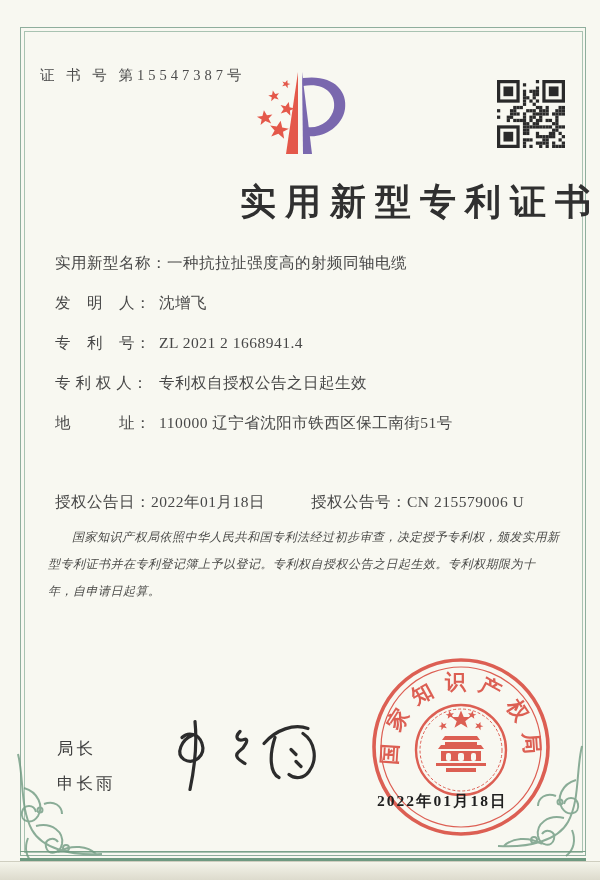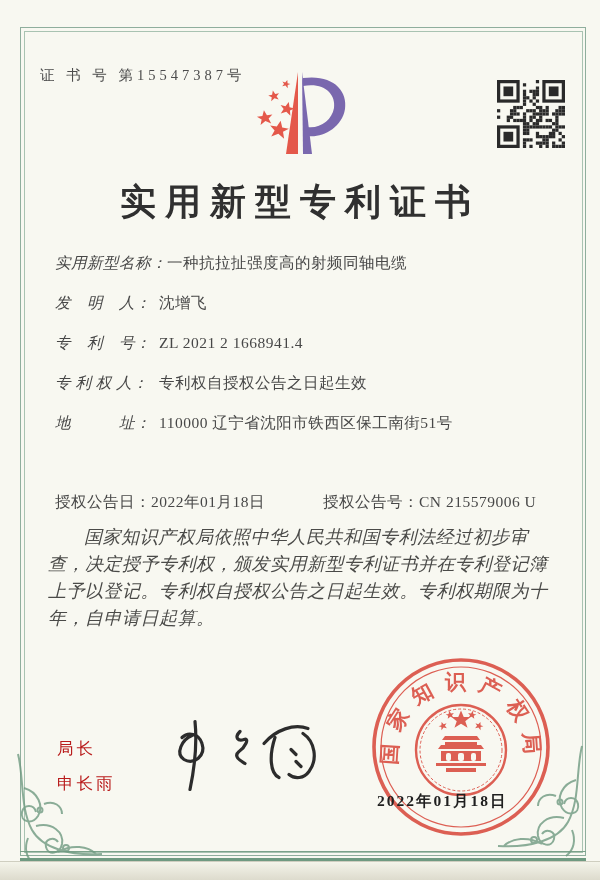--- a/index.html
+++ b/index.html
@@ -10,34 +10,34 @@
   
   .frame{position:absolute;left:20px;top:27px;width:564px;height:827px;
          border:1.5px solid #8fae9d;}
   .frame::before{content:"";position:absolute;inset:2.5px;border:1px solid #a9c3b2;}
   .bottom-rule{position:absolute;left:20px;top:851px;width:566px;height:6px;
          border-top:1.5px solid #7aa189;border-bottom:3px solid #6f9a81;}
   
   .cert-no{position:absolute;left:40px;top:66px;font-size:14.5px;letter-spacing:4px;color:#4c4c4c;}
   .logo{position:absolute;left:246px;top:66px;width:108px;height:92px;}
   .qr{position:absolute;left:497px;top:80px;width:68px;height:68px;}
-  .title{position:absolute;left:0;top:178px;width:100%;text-align:center;
+  .title{position:absolute;left:0;top:178px;width:100%;text-align:right;
          font-size:36px;font-weight:700;letter-spacing:9px;color:#303030;}
   
   .fields{position:absolute;left:55px;top:252px;width:500px;font-size:15.5px;color:#474747;}
   .frow{height:40px;line-height:22px;letter-spacing:0.5px;}
-  .flabel{display:inline-block;min-width:104px;font-style:italic;}
+  .flabel{display:inline-block;min-width:104px;}
   .grant{position:absolute;left:55px;top:492px;width:510px;font-size:15.5px;color:#474747;
-         display:flex;gap:58px;letter-spacing:0.5px;}
-  
-  .body-text{position:absolute;left:48px;top:524px;width:512px;font-size:18px;line-height:27px;
+         display:flex;gap:46px;letter-spacing:0.5px;}
+  
+  .body-text{position:absolute;left:48px;top:524px;width:512px;font-size:12px;line-height:27px;
          color:#4a4a48;font-style:italic;letter-spacing:0.5px;}
   .body-text p{margin:0 0 3px 0;text-indent:2em;}
   
-  .officer{position:absolute;left:57px;top:738px;font-size:16.5px;color:#b91c1c;
+  .officer{position:absolute;left:57px;top:738px;font-size:16.5px;color:#404040;
          font-family:"Liberation Sans","DejaVu Sans",sans-serif;letter-spacing:3px;}
   .officer div{margin-bottom:13px;}
   .signature{position:absolute;left:148px;top:712px;width:190px;height:88px;}
   
   .seal{position:absolute;left:370px;top:656px;width:182px;height:182px;opacity:0.88;}
   .seal-date{position:absolute;left:377px;top:791px;font-size:15.5px;font-weight:700;
          letter-spacing:2px;color:#1f1f1f;}
   
   .footer{position:absolute;left:0;top:871px;width:100%;text-align:center;
          font-size:19px;letter-spacing:2px;color:#444;}

